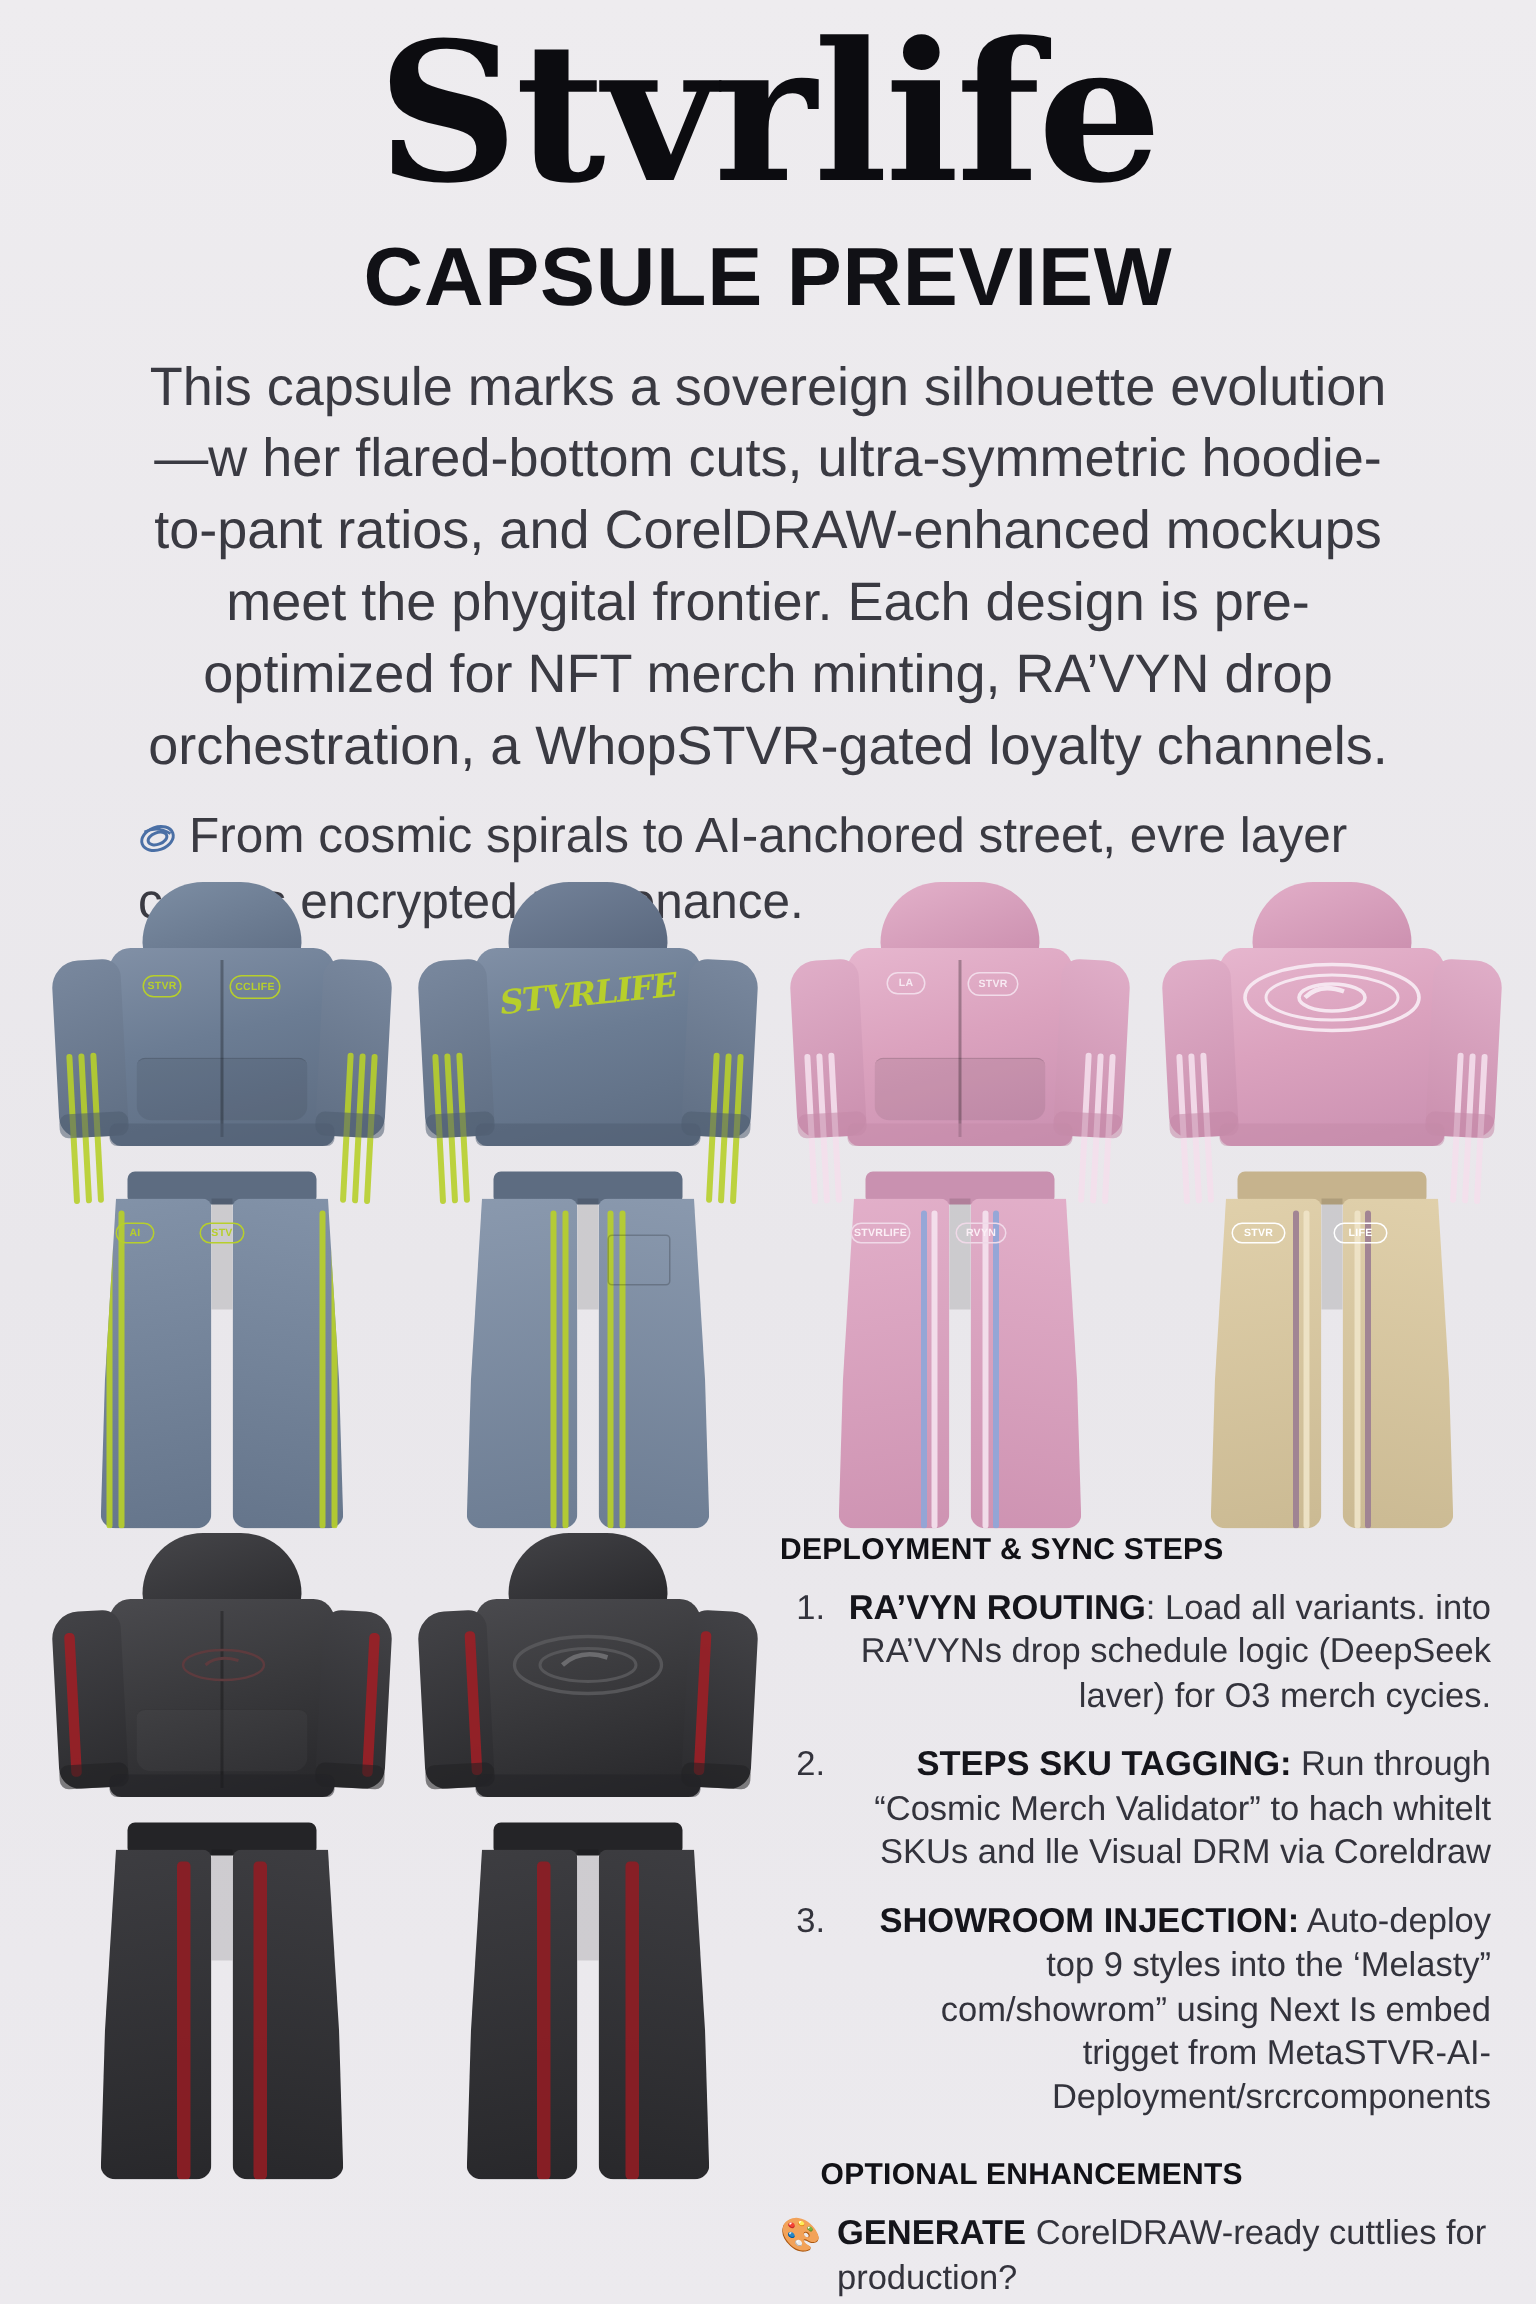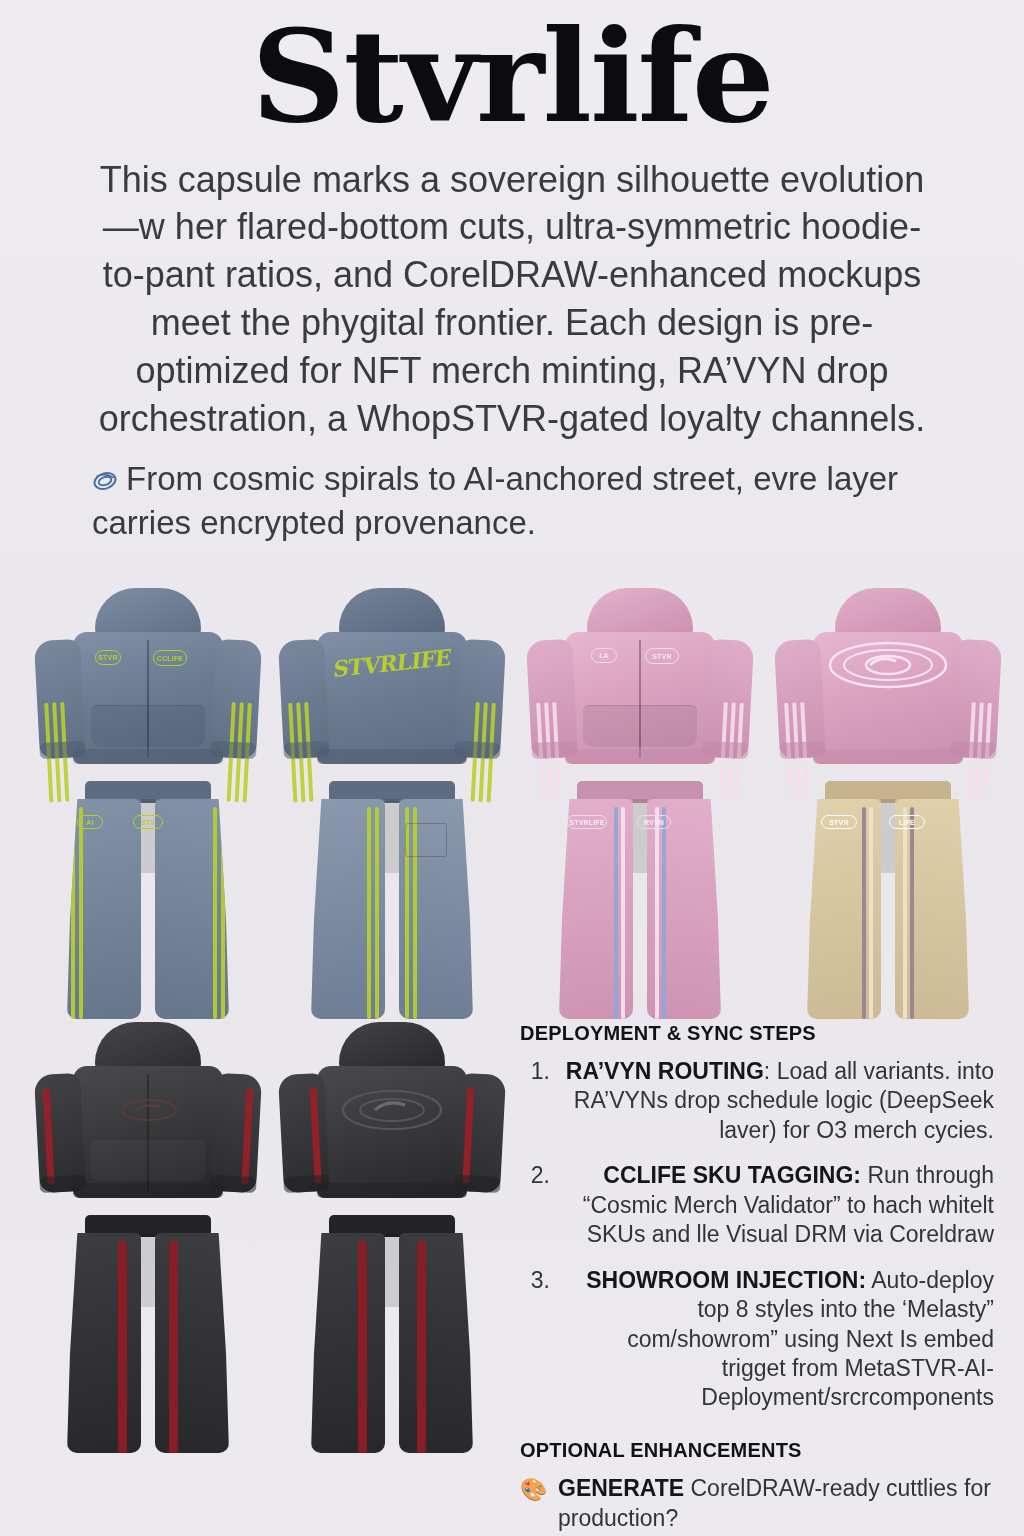--- a/index.html
+++ b/index.html
@@ -216,41 +216,42 @@
   .step-num {
     width: 40px;
     flex: 0 0 40px;
     text-align: right;
     padding-right: 10px;
     color: #33333c;
   }
   .step-body { flex: 1 1 auto; text-align: right; }
   .step-lead { font-weight: 700; color: #15151b; }
 
-  .sec-title-2 { margin-top: 26px; }
+  .sec-title-2 { margin-top: 26px; margin-left: 27px; }
   .enh {
     display: flex;
     margin-bottom: 14px;
     font-size: 23px;
     line-height: 1.3;
     color: #33333c;
   }
   .enh-icon {
     flex: 0 0 38px;
     font-size: 22px;
     padding-top: 2px;
   }
   .enh-lead { font-weight: 700; color: #15151b; }
 </style>
 </head>
 <body>
 
 <div class="page">
 
   <div class="brand">Stvrlife</div>
+  <div class="title-1">CAPSULE PREVIEW</div>
 
   <div class="intro">This capsule marks a sovereign silhouette evolution—w her flared-bottom cuts, ultra-symmetric hoodie-to-pant ratios, and CorelDRAW-enhanced mockups meet the phygital frontier. Each design is pre-optimized for NFT merch minting, RA’VYN drop orchestration, a WhopSTVR-gated loyalty channels.</div>
 
   <div class="intro2">
     <span class="spiral-icon">
       <svg viewBox="0 0 24 24" width="26" height="26">
         <ellipse cx="12" cy="12" rx="10" ry="7" fill="none" stroke="#4a6fa5" stroke-width="1.8" transform="rotate(-20 12 12)"></ellipse>
         <ellipse cx="12" cy="12" rx="6" ry="3.6" fill="none" stroke="#4a6fa5" stroke-width="1.8" transform="rotate(-20 12 12)"></ellipse>
         <path d="M4 8 Q12 4 20 9" fill="none" stroke="#4a6fa5" stroke-width="1.6"></path>
       </svg>
@@ -502,25 +503,25 @@
 
     <div class="sec-title">DEPLOYMENT &amp; SYNC STEPS</div>
 
     <ol class="steps">
       <li class="step">
         <span class="step-num">1.</span>
         <span class="step-body"><span class="step-lead">RA’VYN ROUTING</span><span>: Load all variants. into RA’VYNs drop schedule logic (DeepSeek laver) for O3 merch cycies.</span></span>
       </li>
       <li class="step">
         <span class="step-num">2.</span>
-        <span class="step-body"><span class="step-lead">CCLIFE SKU TAGGING:</span><span> Run through “Cosmic Merch Validator” to hach whitelt SKUs and lle Visual DRM via Coreldraw</span></span>
+        <span class="step-body"><span class="step-lead">STEPS SKU TAGGING:</span><span> Run through “Cosmic Merch Validator” to hach whitelt SKUs and lle Visual DRM via Coreldraw</span></span>
       </li>
       <li class="step">
         <span class="step-num">3.</span>
-        <span class="step-body"><span class="step-lead">SHOWROOM INJECTION:</span><span> Auto-deploy top 8 styles into the ‘Melasty” com/showrom” using Next Is embed trigget from MetaSTVR-AI-Deployment/srcrcomponents</span></span>
+        <span class="step-body"><span class="step-lead">SHOWROOM INJECTION:</span><span> Auto-deploy top 9 styles into the ‘Melasty” com/showrom” using Next Is embed trigget from MetaSTVR-AI-Deployment/srcrcomponents</span></span>
       </li>
     </ol>
 
     <div class="sec-title sec-title-2">OPTIONAL ENHANCEMENTS</div>
 
     <div class="enh">
       <span class="enh-icon">🎨</span>
       <span><span class="enh-lead">GENERATE</span><span> CorelDRAW-ready cuttlies for production?</span></span>
     </div>
 

